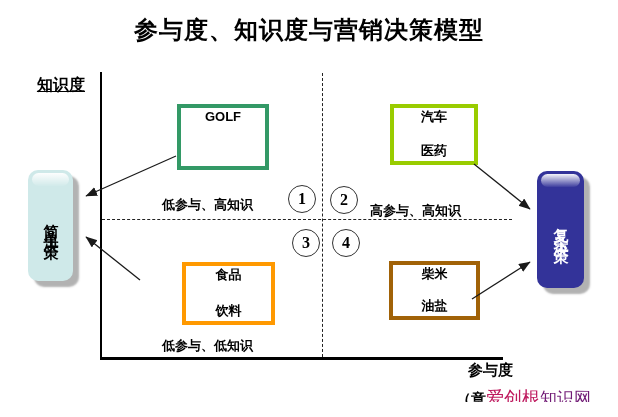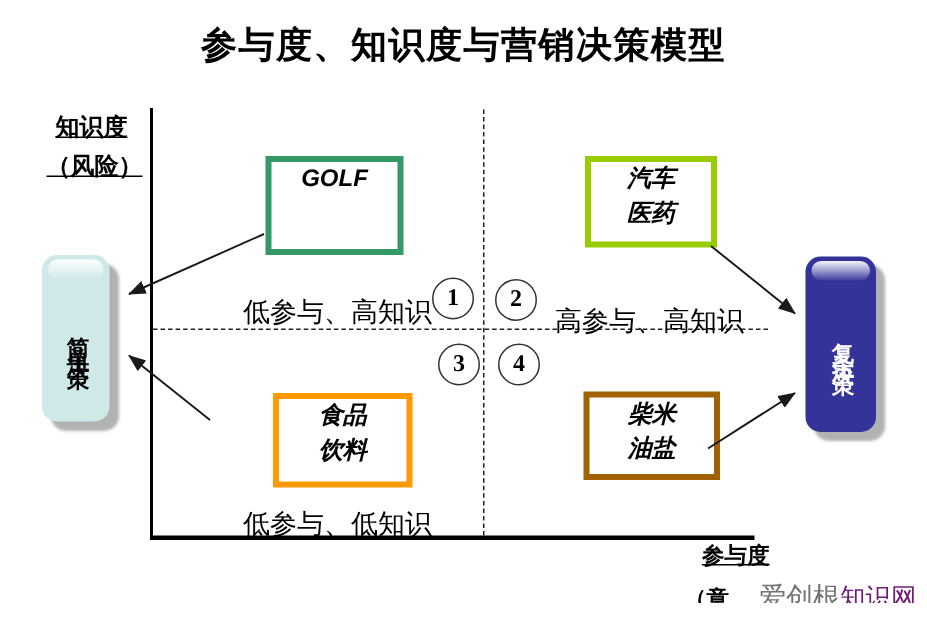--- a/index.html
+++ b/index.html
@@ -10,31 +10,31 @@
   .abs{position:absolute;}
 
   
   #title{left:0;top:14px;width:618px;text-align:center;
     font-size:24px;font-weight:bold;letter-spacing:1px;}
 
   
   .y-label{left:30px;font-size:16px;font-weight:bold;text-decoration:underline;}
   #ylab1{top:75px;left:37px;}
   #ylab2{top:101px;left:31px;}
-  #xlab{left:468px;top:361px;font-size:15px;font-weight:bold;text-decoration:underline;}
+  #xlab{left:468px;top:361px;font-size:15px;font-weight:bold;}
 
   
   #y-axis{left:100px;top:72px;width:2px;height:286px;background:#000;}
   #x-axis{left:100px;top:357px;width:403px;height:3px;background:#000;}
   #v-dash{left:322px;top:73px;height:284px;width:0;border-left:1px dashed #222;}
   #h-dash{left:102px;top:219px;width:410px;height:0;border-top:1px dashed #222;}
 
   
   .pbox{background:#fff;display:flex;flex-direction:column;align-items:center;
-    justify-content:flex-start;font-weight:bold;font-size:16px;line-height:1.45;text-align:center;font-style:italic;}
+    justify-content:space-between;font-weight:bold;font-size:13px;line-height:1.45;text-align:center;}
   #box-golf {left:177px;top:104px;width:84px;height:58px;border:4px solid #339966;}
   #box-auto {left:390px;top:104px;width:80px;height:53px;border:4px solid #99cc00;}
   #box-food {left:182px;top:262px;width:85px;height:55px;border:4px solid #ff9900;}
   #box-daily{left:389px;top:261px;width:83px;height:51px;border:4px solid #a16207;}
 
   
   .pill{border-radius:10px;display:flex;align-items:center;justify-content:center;
     box-shadow:6px 6px 2px rgba(165,165,165,.85);}
   .pill .vtext{writing-mode:vertical-lr;text-orientation:upright;
     font-weight:bold;font-size:15px;letter-spacing:7px;}
@@ -46,44 +46,43 @@
   
   .ncircle{width:26px;height:26px;border:1.5px solid #333;border-radius:50%;background:#fff;
     display:flex;align-items:center;justify-content:center;
     font-family:"Liberation Serif","DejaVu Serif",serif;font-weight:bold;font-size:16px;}
   #c1{left:288px;top:185px;}
   #c2{left:330px;top:186px;}
   #c3{left:292px;top:229px;}
   #c4{left:332px;top:229px;}
 
   
-  .qlabel{font-size:18px;font-weight:normal;white-space:nowrap;}
+  .qlabel{font-size:13px;font-weight:bold;white-space:nowrap;}
   #q1{left:162px;top:196px;}
   #q2{left:370px;top:202px;}
   #q3{left:162px;top:337px;}
   #q4{left:375px;top:336px;}
 
   
   #arrows{left:0;top:0;width:618px;height:417px;pointer-events:none;}
 
   
   #bottom-line{left:456px;top:386px;display:flex;align-items:baseline;white-space:nowrap;}
   #wm-prefix{font-size:15px;font-weight:bold;color:#000;}
-  #wm-brand{font-size:18px;color:#737373;margin-left:20px;}
+  #wm-brand{font-size:18px;color:#be185d;}
   #wm-suffix{font-size:17px;color:#701a75;}
 </style>
 </head>
 <body>
 
 <div id="canvas">
 
   <div class="abs" id="title">参与度、知识度与营销决策模型</div>
 
   <div class="abs y-label" id="ylab1">知识度</div>
-  <div class="abs y-label" id="ylab2">（风险）</div>
   <div class="abs" id="xlab">参与度</div>
 
   <div class="abs" id="y-axis"></div>
   <div class="abs" id="x-axis"></div>
   <div class="abs" id="v-dash"></div>
   <div class="abs" id="h-dash"></div>
 
   <div class="abs pbox" id="box-golf">
     <div>GOLF</div>
   </div>

